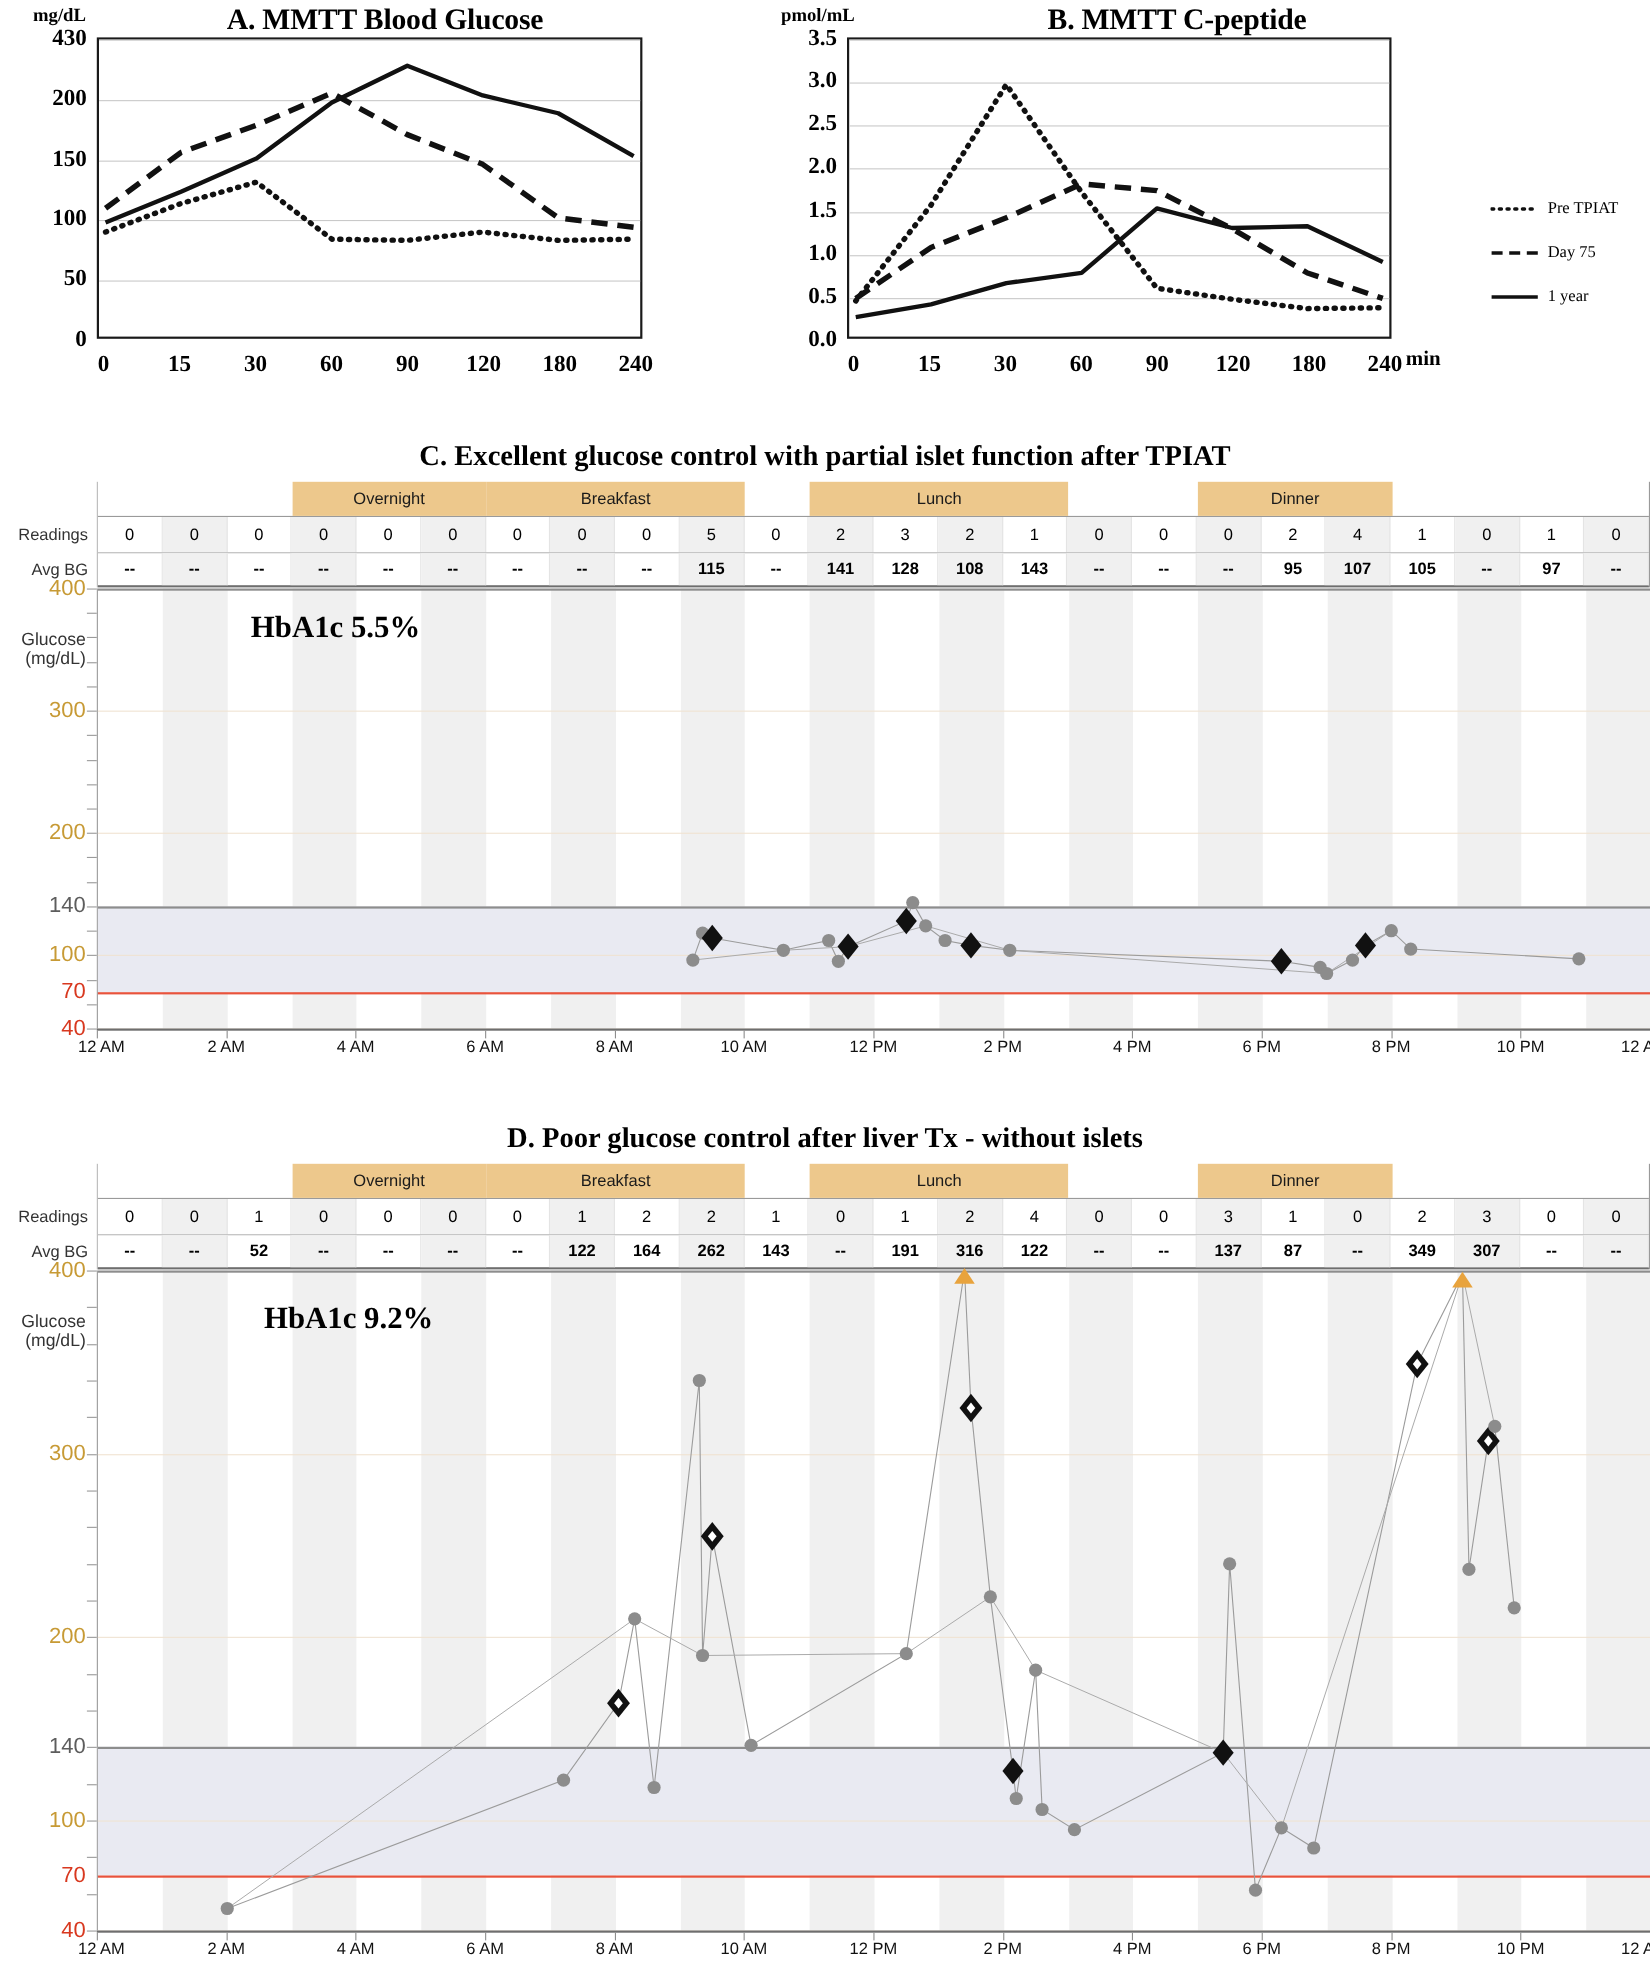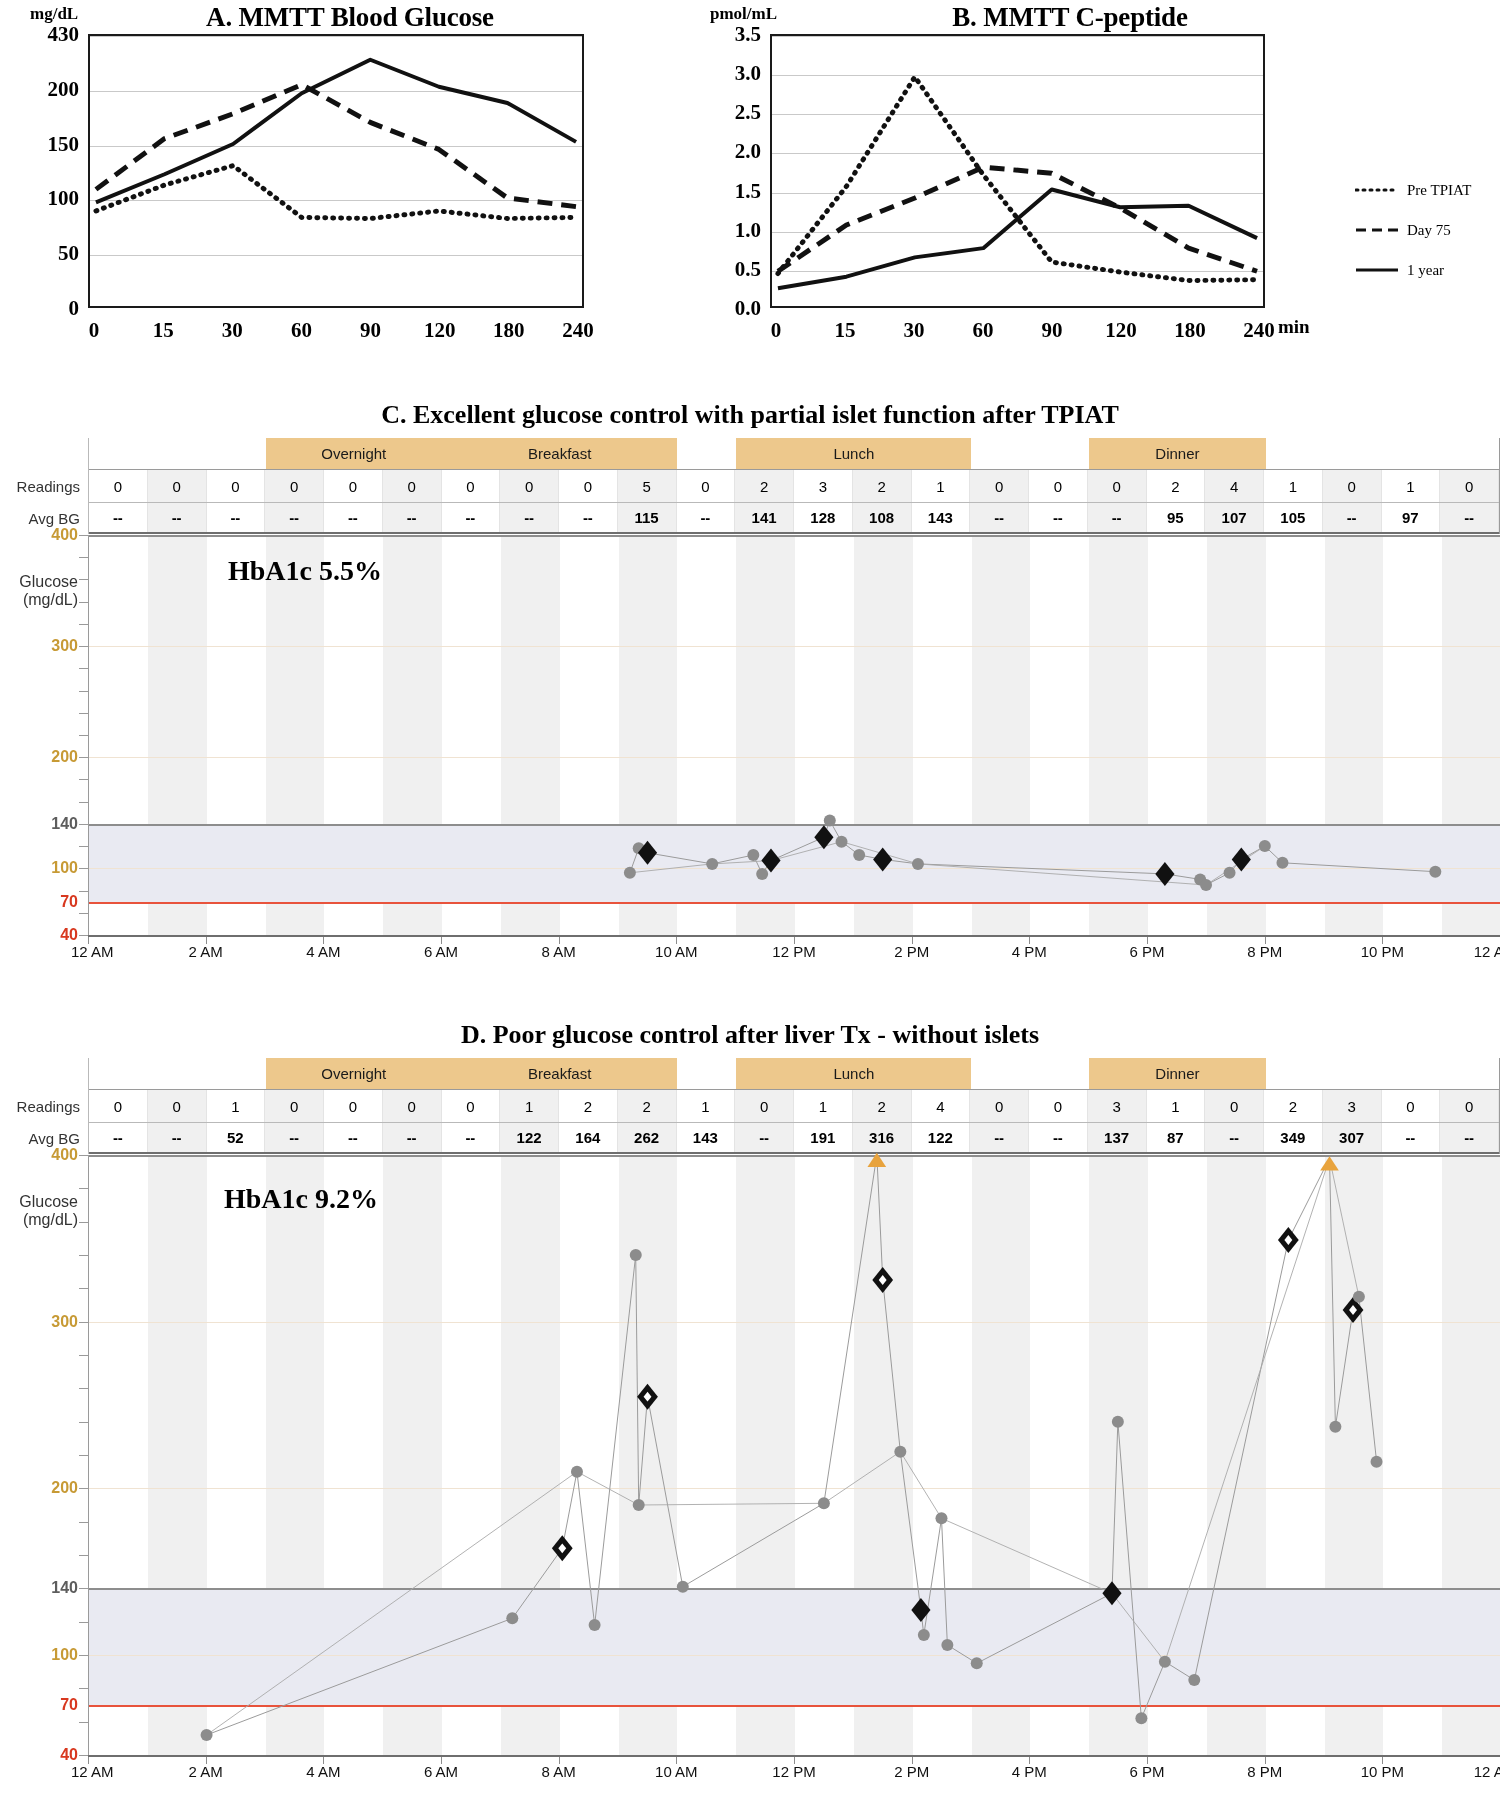--- a/index.html
+++ b/index.html
@@ -125,21 +125,21 @@
   .cgm-stripes { position:absolute; inset:0; }
   .stripe { position:absolute; top:0; bottom:0; background:#f0f0f0; }
   .band-target { position:absolute; left:0; right:0; background:#e9eaf2; }
   .hline { position:absolute; left:0; right:0; height:1px; }
   .hline.major { height:2px; background:#8d8d8d; }
   .hline.minor { background:#f0e3d2; }
   .hline.red    { background:#e8533c; height:2px; }
   .cgm-ytick {
     position:absolute; right:100%; margin-right:7px;
     transform:translateY(-50%);
-    font-size:16px; white-space:nowrap; font-weight:bold;
+    font-size:20px; white-space:nowrap; font-weight:normal;
   }
   .cgm-ytick.gold { color:#c79a35; }
   .cgm-ytick.gray { color:#5d5d5d; }
   .cgm-ytick.red  { color:#d8381f; }
   .tickmark { position:absolute; right:100%; width:9px; height:1px; background:#9a9a9a; }
 
   .axis-name {
     position:absolute; right:100%; margin-right:7px;
     text-align:right; font-size:16px; color:#333; line-height:1.15;
   }
@@ -620,21 +620,21 @@
       <div class="tickmark" style="position: absolute; left: 79px; top: 263.667px; right: auto;"></div>
       <div class="tickmark" style="position: absolute; left: 79px; top: 230.333px; right: auto;"></div>
       <div class="tickmark" style="position: absolute; left: 79px; top: 197px; right: auto;"></div>
       <div class="tickmark" style="position: absolute; left: 79px; top: 163.667px; right: auto;"></div>
       <div class="tickmark" style="position: absolute; left: 79px; top: 130.333px; right: auto;"></div>
       <div class="tickmark" style="position: absolute; left: 79px; top: 97px; right: auto;"></div>
       <div class="axis-name" style="left: 0px; right: auto; margin-right: 0px; width: 78px; top: 135px;">
         <div>Glucose</div>
         <div>(mg/dL)</div>
       </div>
-      <div class="hba1c" style="left: 224px; top: 125px;">HbA1c 9.2%</div>
+      <div class="hba1c" style="left: 240px; top: 125px;">HbA1c 9.2%</div>
       <div class="cgm-xaxis" style="top: 697px;"></div>
       <div class="cgm-xtick-lbl" style="left: 88px; top: 705px; transform: translateX(-40%);">12 AM</div>
       <div class="cgm-xtick-mark" style="left: 88px; top: 699px;"></div>
       <div class="cgm-xtick-lbl" style="left: 205.667px; top: 705px;">2 AM</div>
       <div class="cgm-xtick-mark" style="left: 205.667px; top: 699px;"></div>
       <div class="cgm-xtick-lbl" style="left: 323.333px; top: 705px;">4 AM</div>
       <div class="cgm-xtick-mark" style="left: 323.333px; top: 699px;"></div>
       <div class="cgm-xtick-lbl" style="left: 441px; top: 705px;">6 AM</div>
       <div class="cgm-xtick-mark" style="left: 441px; top: 699px;"></div>
       <div class="cgm-xtick-lbl" style="left: 558.667px; top: 705px;">8 AM</div>

